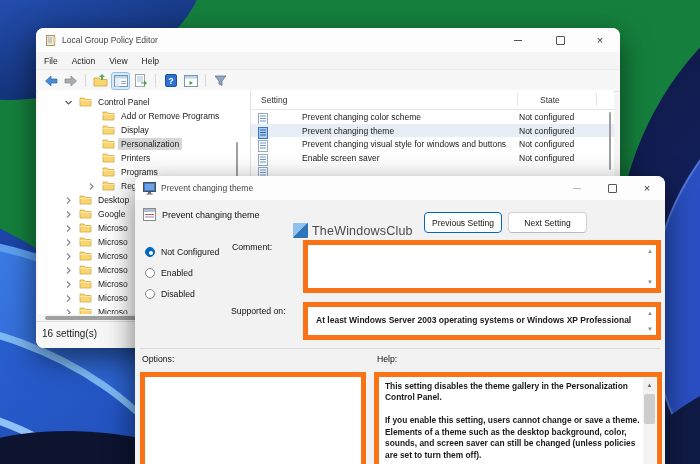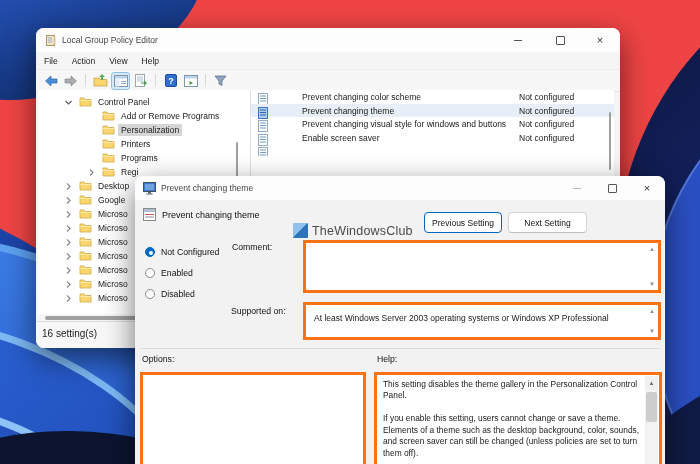--- a/index.html
+++ b/index.html
@@ -1,17 +1,17 @@
 <!DOCTYPE html>
 <html><head>
 <meta charset="utf-8">
 <style>
   html,body{margin:0;padding:0;}
   body{font-family:"Liberation Sans","DejaVu Sans",sans-serif;}
-  .screen{position:relative;width:700px;height:464px;overflow:hidden;background:#ef4444;}
+  .screen{position:relative;width:700px;height:464px;overflow:hidden;background:#15803d;}
   .shape{position:absolute;border-radius:50%;}
   
   .win{position:absolute;border-radius:8px;box-shadow:0 10px 30px rgba(0,0,0,.55);}
   .gpo{left:36px;top:28px;width:584px;height:320px;background:#f5f5f5;}
   .dlg{left:135px;top:176px;width:530px;height:300px;background:#f2f2f2;border-radius:8px 8px 0 0;}
   .titlebar{position:absolute;left:0;top:0;right:0;height:24px;background:#fdfdfd;border-radius:8px 8px 0 0;}
   .titlebar .ticon{position:absolute;left:8px;top:5px;}
   .titlebar .ttext{position:absolute;left:26px;top:7px;font-size:8.5px;color:#444;white-space:nowrap;}
   .winctl{position:absolute;top:4px;width:24px;height:16px;display:flex;align-items:center;justify-content:center;}
   .min-bar{display:inline-block;width:8px;height:1px;background:#555;}
@@ -54,21 +54,21 @@
   .watermark{position:absolute;left:158px;top:47px;display:flex;align-items:center;gap:4px;}
   .wm-logo{width:15px;height:15px;background:linear-gradient(135deg,#8ec1ee 0 48%,#2f74b8 48% 100%);border-radius:1px;}
   .wm-text{font-size:12.5px;color:#4a4a4a;font-weight:500;letter-spacing:.2px;}
   .radios{position:absolute;left:10px;top:69px;display:flex;flex-direction:column;gap:7px;}
   .radio-row{display:flex;align-items:center;height:14px;gap:6px;}
   .radio{width:10px;height:10px;border-radius:50%;background:#fff;border:1px solid #8a8a8a;box-sizing:border-box;position:relative;}
   .radio.sel{background:#0067c0;border-color:#0067c0;}
   .radio.sel::after{content:"";position:absolute;left:3px;top:3px;width:4px;height:4px;border-radius:50%;background:#fff;}
   .radio-lbl{font-size:8.7px;color:#111;}
   .flabel{position:absolute;font-size:8.7px;color:#111;}
-  .fbox{position:absolute;background:#fff;border:3px solid #f97316;box-sizing:border-box;}
+  .fbox{position:absolute;background:#fff;border:5px solid #f97316;box-sizing:border-box;font-weight:bold;}
   .arr{position:absolute;font-size:6px;color:#8a8a8a;line-height:1;}
   .rule{position:absolute;left:5px;top:172px;width:520px;height:1px;background:#dcdcdc;}
   .help-text{position:absolute;left:6px;top:4px;width:258px;font-size:8.4px;line-height:1.36;color:#1a1a1a;white-space:pre-line;}
   .vscroll{position:absolute;right:1px;top:1px;bottom:1px;width:13px;background:#f3f3f3;}
   .vscroll .up{position:absolute;left:0;top:0;width:13px;height:13px;display:flex;align-items:center;justify-content:center;font-size:6px;color:#666;background:#f0f0f0;}
   .vscroll .thumb{position:absolute;left:1px;top:16px;width:11px;height:30px;background:#cdcdcd;border-radius:2px;}
   .supported-text{position:absolute;left:8px;top:8px;width:330px;font-size:8.5px;color:#1a1a1a;}
 </style>
 </head>
 <body>
@@ -198,36 +198,44 @@
               <path d="M1 4.5 H12" stroke="#fce9a8" stroke-width="1"></path>
             </svg></span>
           <span class="lbl">Add or Remove Programs</span>
         </div>
         <div class="tree-row" style="padding-left: 49px;">
           <span class="chev"></span>
           <span><svg width="13" height="11">
               <path d="M1 3.5 V2 h4 l1.3 1.5 H12 V10 H1 Z" fill="#fbd66f" stroke="#cfa94e" stroke-width="0.8"></path>
               <path d="M1 4.5 H12" stroke="#fce9a8" stroke-width="1"></path>
             </svg></span>
-          <span class="lbl sel">Personalization</span>
+          <span class="lbl">Display</span>
         </div>
         <div class="tree-row" style="padding-left: 49px;">
           <span class="chev"></span>
           <span><svg width="13" height="11">
               <path d="M1 3.5 V2 h4 l1.3 1.5 H12 V10 H1 Z" fill="#fbd66f" stroke="#cfa94e" stroke-width="0.8"></path>
               <path d="M1 4.5 H12" stroke="#fce9a8" stroke-width="1"></path>
             </svg></span>
-          <span class="lbl">Printers</span>
+          <span class="lbl sel">Personalization</span>
         </div>
         <div class="tree-row" style="padding-left: 49px;">
           <span class="chev"></span>
           <span><svg width="13" height="11">
               <path d="M1 3.5 V2 h4 l1.3 1.5 H12 V10 H1 Z" fill="#fbd66f" stroke="#cfa94e" stroke-width="0.8"></path>
               <path d="M1 4.5 H12" stroke="#fce9a8" stroke-width="1"></path>
             </svg></span>
+          <span class="lbl">Printers</span>
+        </div>
+        <div class="tree-row" style="padding-left: 49px;">
+          <span class="chev"></span>
+          <span><svg width="13" height="11">
+              <path d="M1 3.5 V2 h4 l1.3 1.5 H12 V10 H1 Z" fill="#fbd66f" stroke="#cfa94e" stroke-width="0.8"></path>
+              <path d="M1 4.5 H12" stroke="#fce9a8" stroke-width="1"></path>
+            </svg></span>
           <span class="lbl">Programs</span>
         </div>
         <div class="tree-row" style="padding-left: 49px;">
           <span class="chev">
             <svg width="9" height="9">
               <path d="M3 1.5 L6 4.5 L3 7.5" stroke="#8a8a8a" fill="none" stroke-width="1.2"></path>
             </svg>
           </span>
           <span><svg width="13" height="11">
               <path d="M1 3.5 V2 h4 l1.3 1.5 H12 V10 H1 Z" fill="#fbd66f" stroke="#cfa94e" stroke-width="0.8"></path>
@@ -340,20 +348,26 @@
           <span><svg width="13" height="11">
               <path d="M1 3.5 V2 h4 l1.3 1.5 H12 V10 H1 Z" fill="#fbd66f" stroke="#cfa94e" stroke-width="0.8"></path>
               <path d="M1 4.5 H12" stroke="#fce9a8" stroke-width="1"></path>
             </svg></span>
           <span class="lbl">Microso</span>
         </div>
       </div>
     <div class="pane-divider"></div>
 
     <div class="list-pane">
+      <div class="list-head">
+        <span class="h1">Setting</span>
+        <span class="h2">State</span>
+        <span class="hsep" style="left:266px;"></span>
+        <span class="hsep" style="left:345px;"></span>
+      </div>
       <div id="list-rows">
           <div class="list-row">
             <span class="ricon"><svg width="10" height="12">
                 <rect x="0.5" y="0.5" width="9" height="11" fill="#fff" stroke="#93a9c4"></rect>
                 <rect x="2" y="2.5" width="6" height="1" fill="#6f97c8"></rect>
                 <rect x="2" y="5" width="6" height="1" fill="#6f97c8"></rect>
                 <rect x="2" y="7.5" width="6" height="1" fill="#6f97c8"></rect>
               </svg></span>
             <span class="c-setting">Prevent changing color scheme</span>
             <span class="c-state">Not configured</span>

